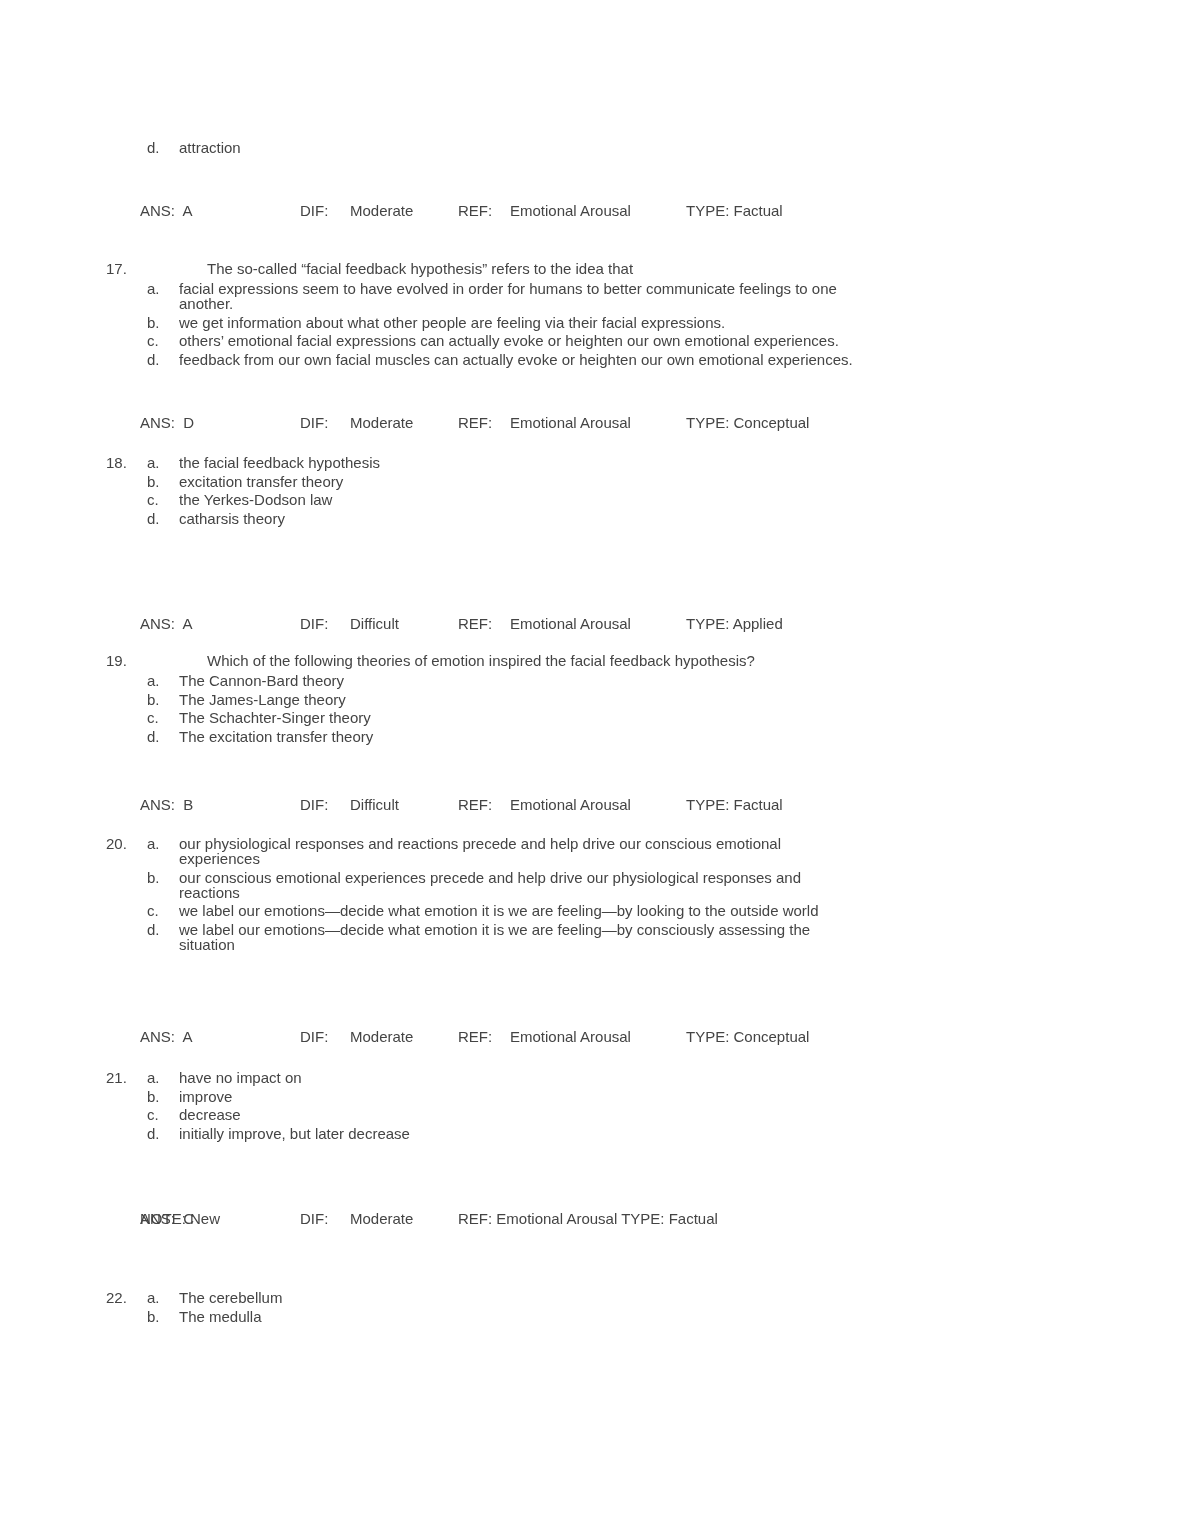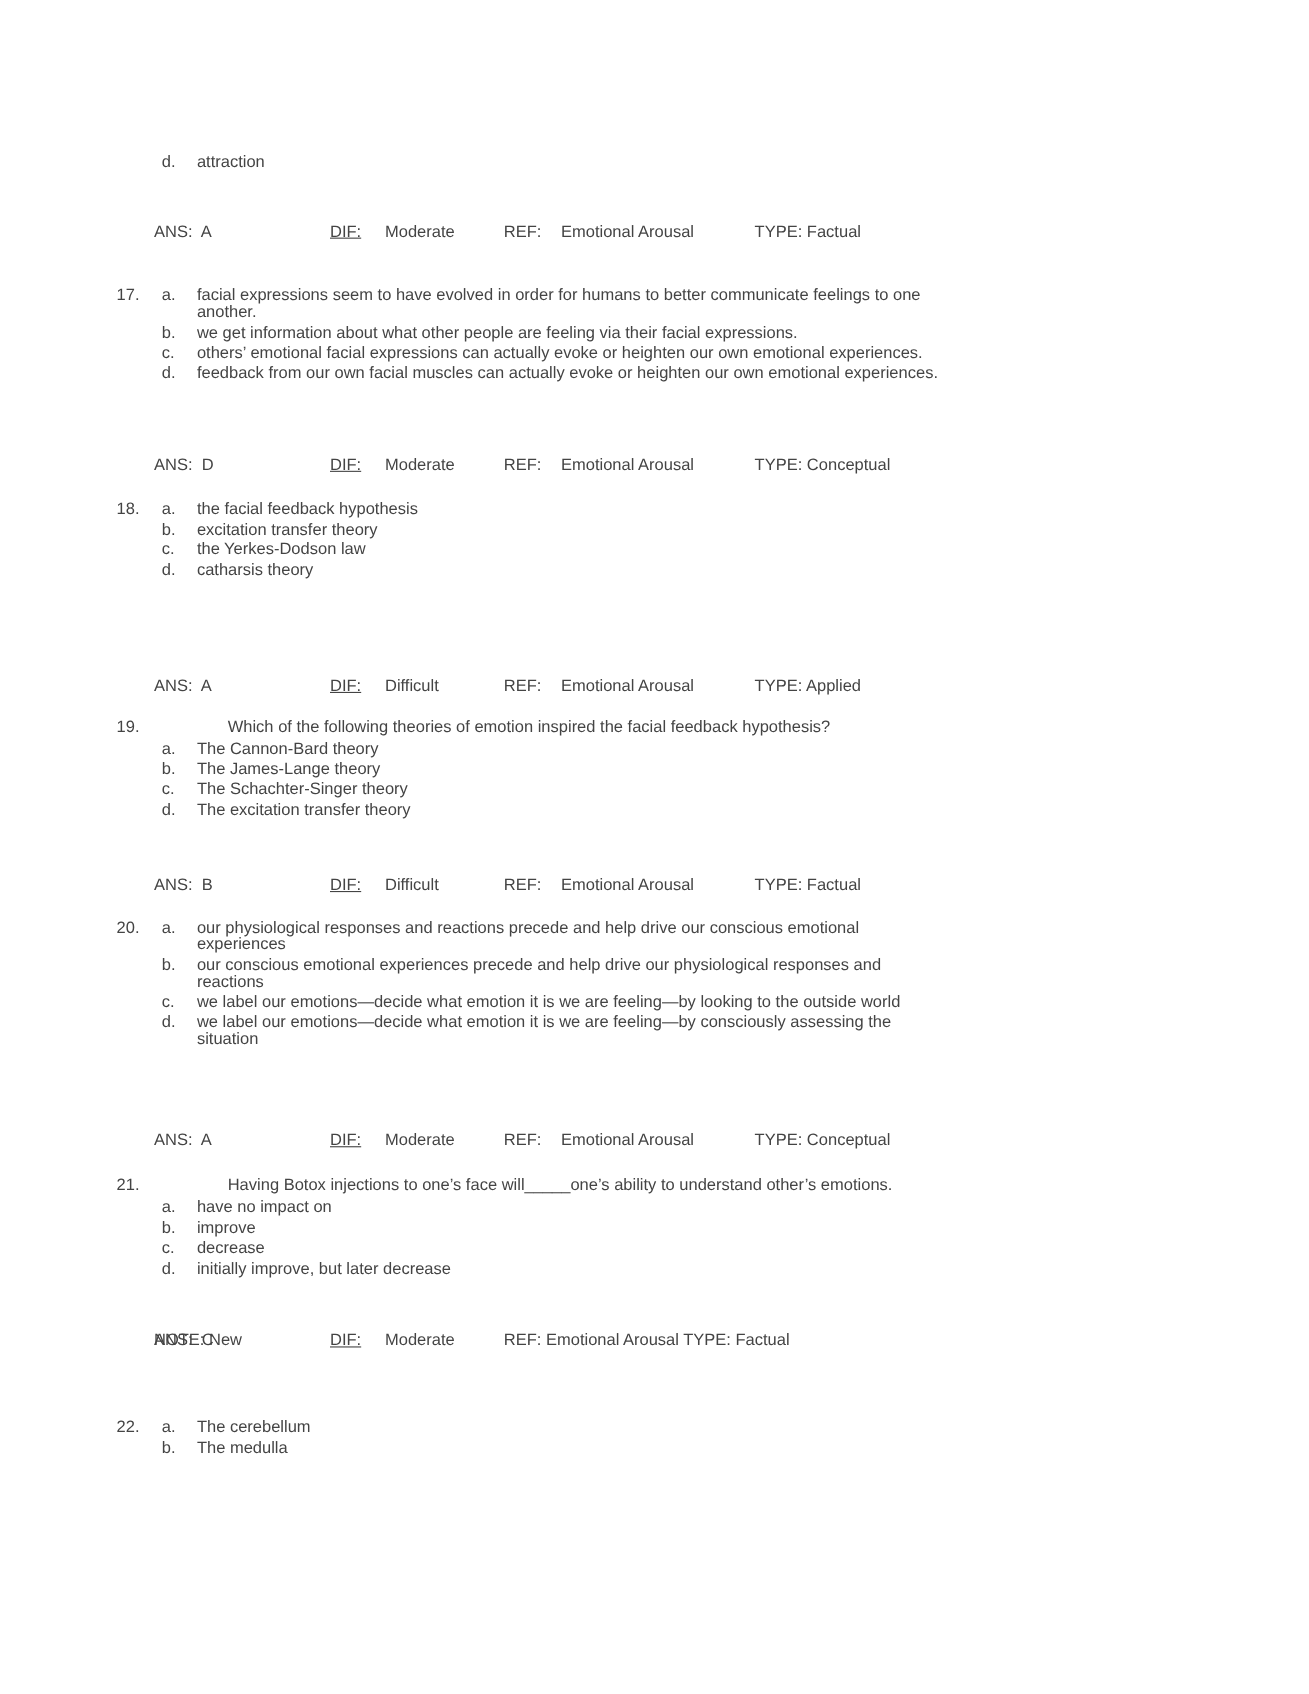--- a/index.html
+++ b/index.html
@@ -16,21 +16,21 @@
   .q { position: absolute; left: 0; right: 0; }
   .qnum { position: absolute; left: 106px; top: 0; line-height: 20px; }
   .qtext { margin-left: 140px; margin-right: 30px; text-indent: 67px; white-space: pre-line; line-height: 20px; }
   .opts { margin-top: 2px; }
   .opt { position: relative; margin-left: 147px; padding-left: 32px; line-height: 15px; margin-bottom: 3.5px; }
   .letter { position: absolute; left: 0; top: 0; }
   .otext { display: block; white-space: pre-line; }
   .ansrow { position: absolute; left: 0; right: 0; height: 22px; line-height: 19px; }
   .ansrow span { position: absolute; top: 0; white-space: pre; }
   .pos-ans { left: 140px; }
-  .pos-dif-label { left: 300px; text-decoration: underline; }
+  .pos-dif-label { left: 300px; }
   .pos-dif { left: 350px; }
   .pos-ref-label { left: 458px; }
   .pos-ref { left: 510px; }
   .pos-type { left: 686px; }
   .pos-refcombined { left: 458px; }
   .note { position: absolute; left: 140px; top: 19px; line-height: 20px; white-space: pre; }
   em { font-style: italic; }
 </style>
 </head>
 <body>
@@ -46,20 +46,21 @@
   <span class="pos-ans">ANS:  A</span>
   <span class="pos-dif-label">DIF:</span>
   <span class="pos-dif">Moderate</span>
   <span class="pos-ref-label">REF:</span>
   <span class="pos-ref">Emotional Arousal</span>
   <span class="pos-type">TYPE: Factual</span>
 </div>
 
 <div class="q" style="top:259px">
   <span class="qnum">17.</span>
+  <div class="qtext">The so-called “facial feedback hypothesis” refers to the idea that</div>
   <div class="opts">
     <div class="opt">
       <span class="letter">a.</span>
       <span class="otext">facial expressions seem to have evolved in order for humans to better communicate feelings to one
 another.</span>
     </div>
     <div class="opt">
       <span class="letter">b.</span>
       <span class="otext">we get information about what other people are feeling via their facial expressions.</span>
     </div>
@@ -175,21 +176,20 @@
   <span class="pos-ans">ANS:  A</span>
   <span class="pos-dif-label">DIF:</span>
   <span class="pos-dif">Moderate</span>
   <span class="pos-ref-label">REF:</span>
   <span class="pos-ref">Emotional Arousal</span>
   <span class="pos-type">TYPE: Conceptual</span>
 </div>
 
 <div class="q" style="top:1068px">
   <span class="qnum">21.</span>
-  <div class="qtext">Having Botox injections to one’s face will_____one’s ability to understand other’s emotions.</div>
   <div class="opts">
     <div class="opt">
       <span class="letter">a.</span>
       <span class="otext">have no impact on</span>
     </div>
     <div class="opt">
       <span class="letter">b.</span>
       <span class="otext">improve</span>
     </div>
     <div class="opt">

